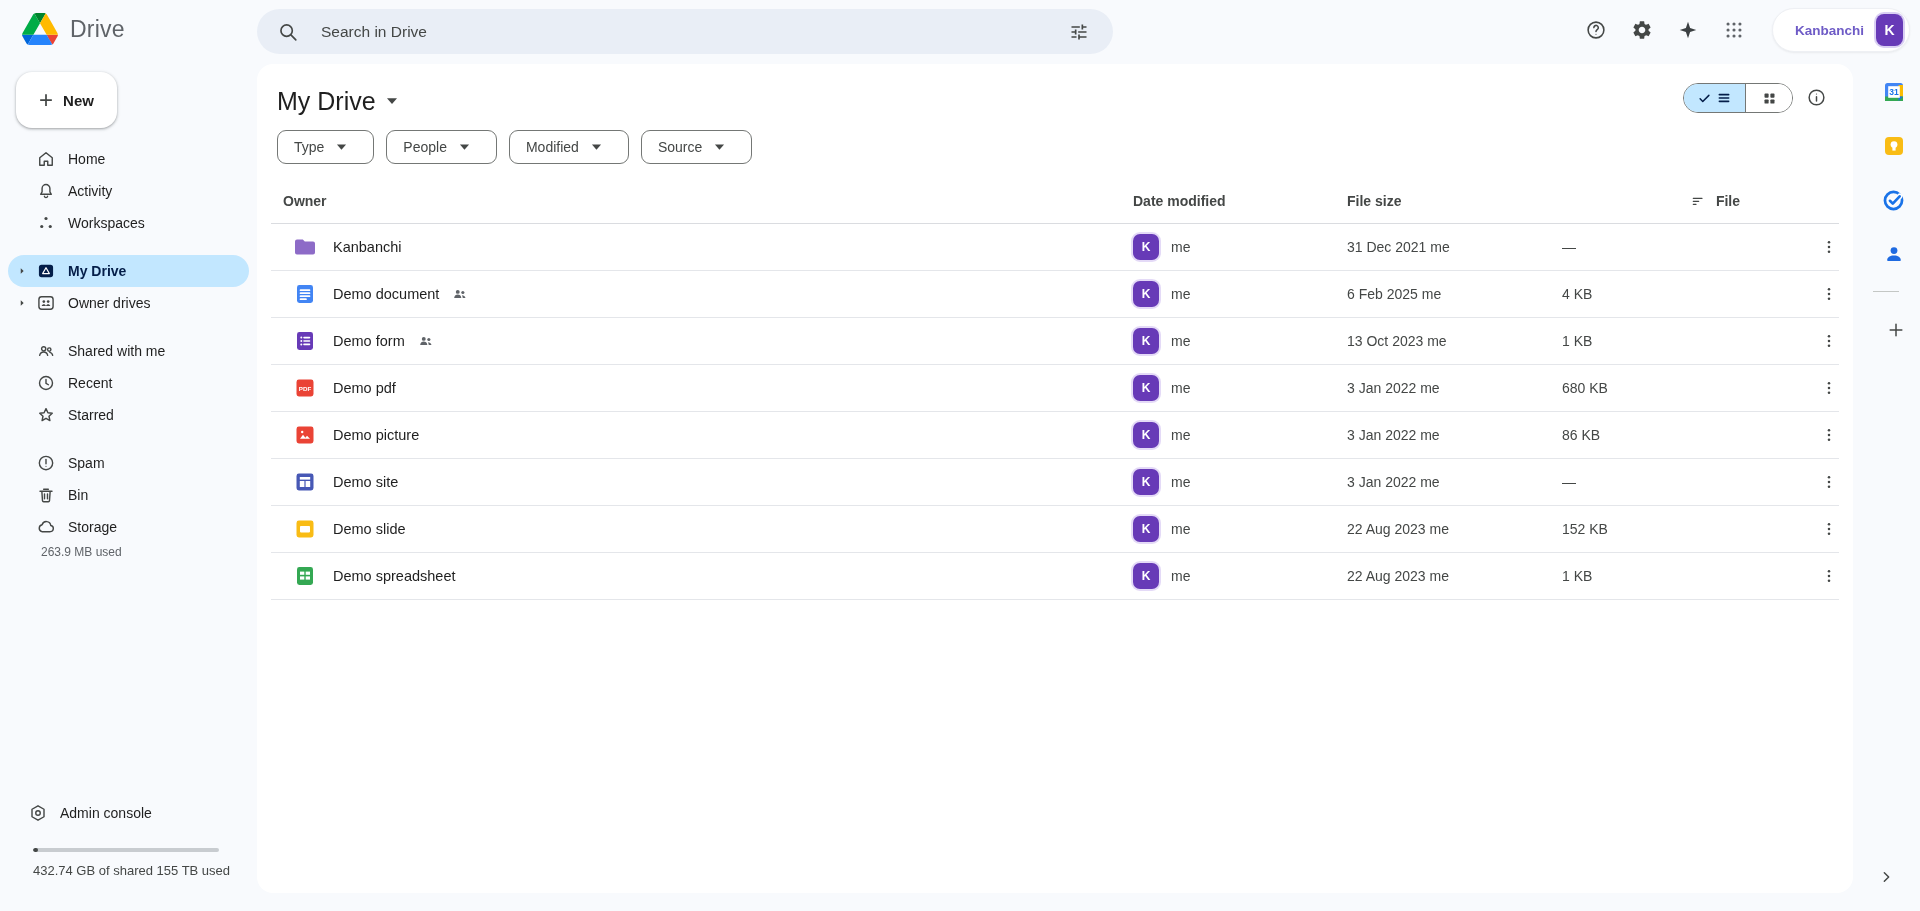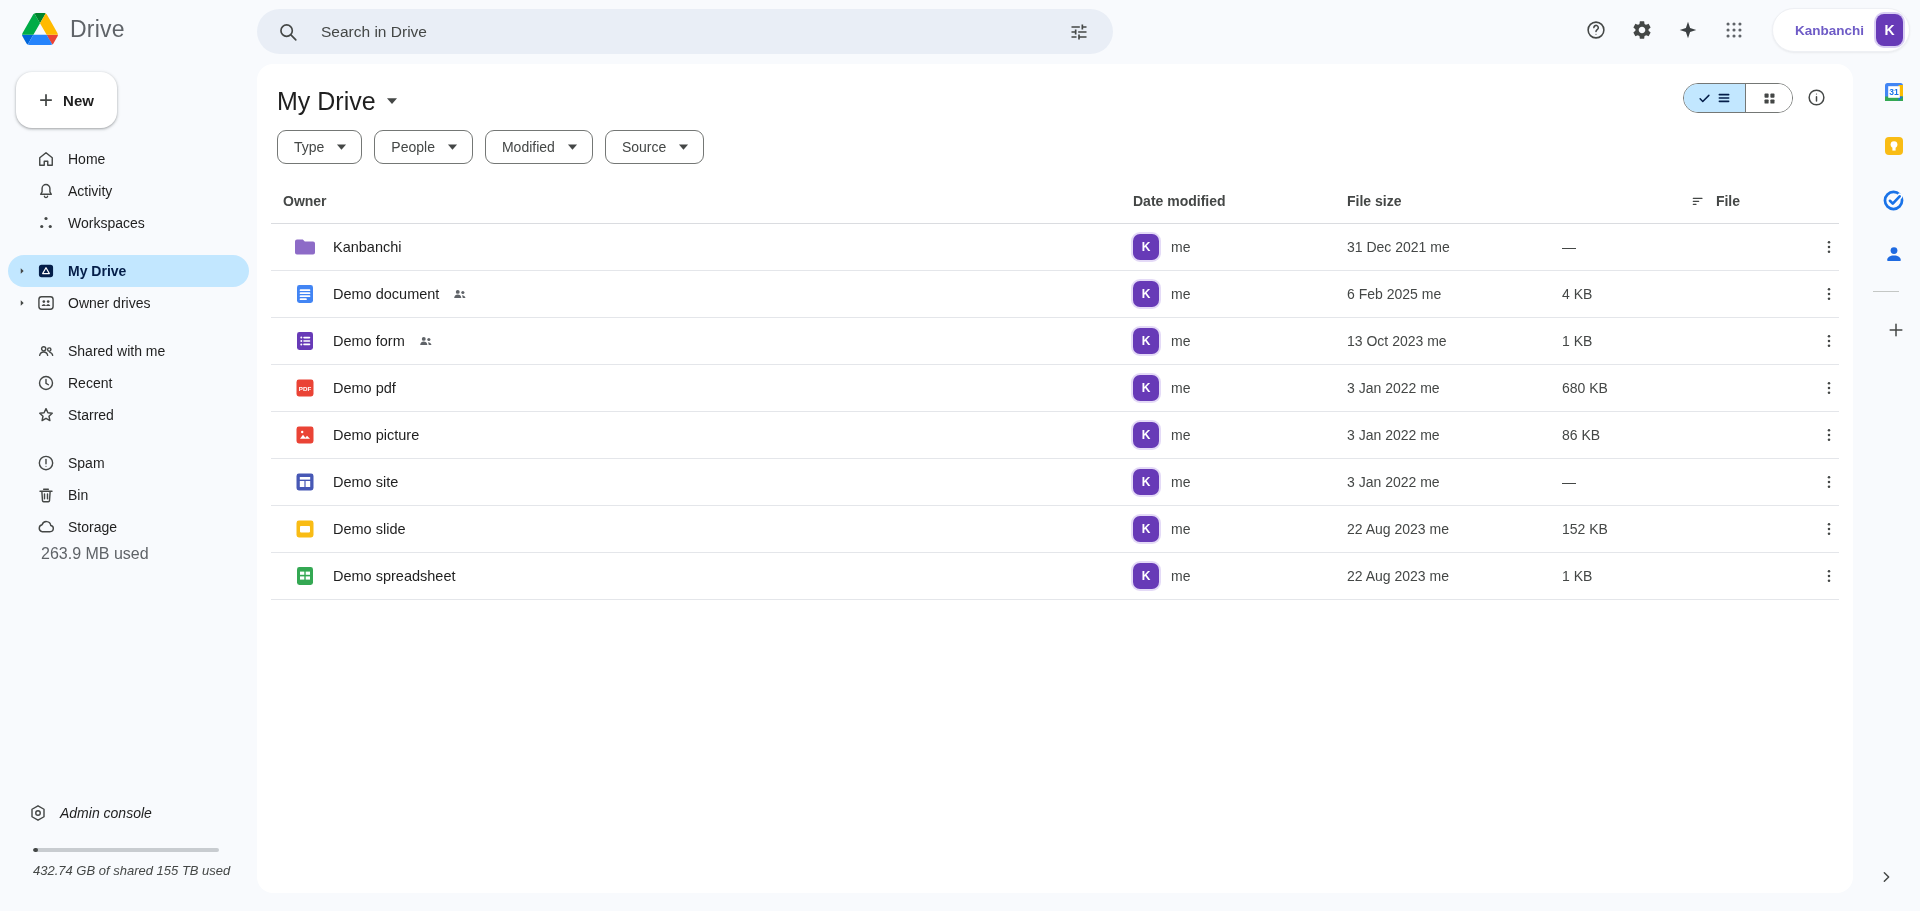--- a/index.html
+++ b/index.html
@@ -35,43 +35,43 @@
   .new-btn .lbl{font-size:15px;font-weight:bold;color:#1F1F1F;}
   .nav{position:absolute;left:0;top:79px;width:100%;}
   .nav-group{margin-bottom:16px;}
   .nav-item{position:relative;height:32px;display:flex;align-items:center;border-radius:16px;margin:0 8px 0 8px;}
   .nav-item.selected{background:#C2E7FF;}
   .nav-item .expander{position:absolute;left:9px;width:10px;height:10px;color:#444746;}
   .nav-item .nicon{position:absolute;left:28px;width:20px;height:20px;color:#444746;}
   .nav-item.selected .nicon{color:#041E49;}
   .nav-item .nlabel{margin-left:60px;font-size:14px;color:#1F1F1F;}
   .nav-item.selected .nlabel{font-weight:bold;color:#041E49;}
-  .nav-sub{margin:2px 0 0 41px;font-size:16px;color:#5F6368;}
-  .admin{position:absolute;left:0;top:733px;width:100%;font-style:italic;}
+  .nav-sub{margin:2px 0 0 41px;font-size:12px;color:#5F6368;}
+  .admin{position:absolute;left:0;top:733px;width:100%;}
   .admin-item{height:32px;display:flex;align-items:center;}
   .admin-item .nicon{margin-left:28px;width:20px;height:20px;color:#444746;}
   .admin-item .nlabel{margin-left:12px;font-size:14px;color:#1F1F1F;}
   .storage-bar{position:absolute;left:33px;top:51px;width:186px;height:4px;border-radius:2px;background:#C8CCD0;overflow:hidden;}
   .storage-bar .used{position:absolute;left:0;top:0;width:5px;height:4px;background:#444746;border-radius:2px;}
   .storage-summary{position:absolute;left:33px;top:66px;font-size:13px;color:#444746;}
 
   
   .main-card{position:absolute;left:257px;top:64px;width:1596px;height:829px;background:#fff;border-radius:16px;}
   .card-head{height:54px;padding:20px 24px 0 20px;display:flex;align-items:center;box-sizing:border-box;}
   .page-title{font-size:25px;color:#1F1F1F;display:flex;align-items:center;gap:10px;}
   .view-toggle{position:absolute;left:1426px;top:19px;width:110px;height:30px;border:1px solid #747775;border-radius:16px;
                display:flex;overflow:hidden;box-sizing:border-box;}
   .vt-left{width:62px;background:#C2E7FF;display:flex;align-items:center;justify-content:center;gap:4px;color:#041E49;
            border-right:1px solid #747775;}
   .vt-right{flex:1;background:#fff;display:flex;align-items:center;justify-content:center;color:#444746;}
   .info-btn{position:absolute;left:1540px;top:14px;width:38px;height:38px;border-radius:50%;display:flex;
             align-items:center;justify-content:center;color:#444746;}
   .chips{display:flex;gap:12px;margin:12px 0 0 20px;}
   .chip{height:34px;border:1px solid #747775;border-radius:9px;display:flex;align-items:center;gap:12px;
-        padding:0 14px 0 16px;font-size:14px;color:#444746;background:#fff;box-sizing:border-box;}
+        padding:0 26px 0 16px;font-size:14px;color:#444746;background:#fff;box-sizing:border-box;}
   .table{margin-top:14px;}
   .thead{display:grid;grid-template-columns:850px 214px 215px 178px 1fr;align-items:center;height:46px;
          margin:0 14px;padding:0 12px;border-bottom:1px solid #DADCE0;box-sizing:border-box;}
   .thead .hcell{font-size:14px;color:#444746;font-weight:bold;}
   .hname{display:flex;align-items:center;gap:10px;}
   .sort-arrow{width:24px;height:24px;border-radius:50%;background:#D3E3FD;display:flex;align-items:center;
               justify-content:center;color:#0B57D0;}
   .hsort{display:flex;align-items:center;justify-content:flex-end;gap:10px;color:#444746;font-size:14px;font-weight:bold;}
   .row{display:grid;grid-template-columns:840px 214px 215px 248px 1fr;align-items:center;height:47px;
        margin:0 14px;padding:0 2px 0 22px;border-bottom:1px solid #E4E6EA;box-sizing:border-box;}

